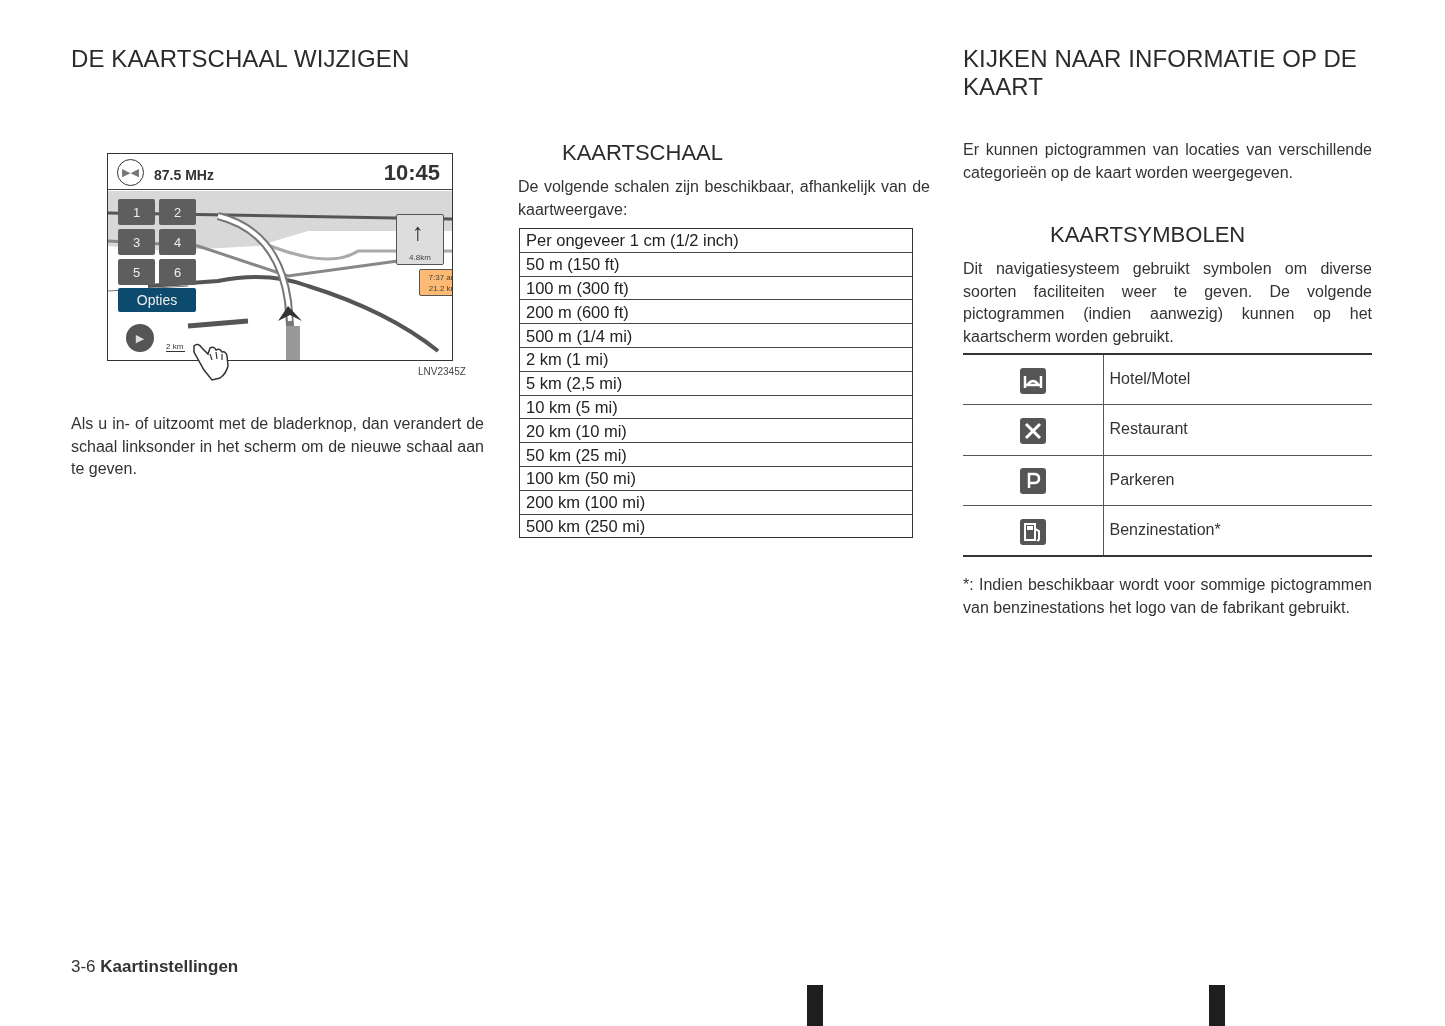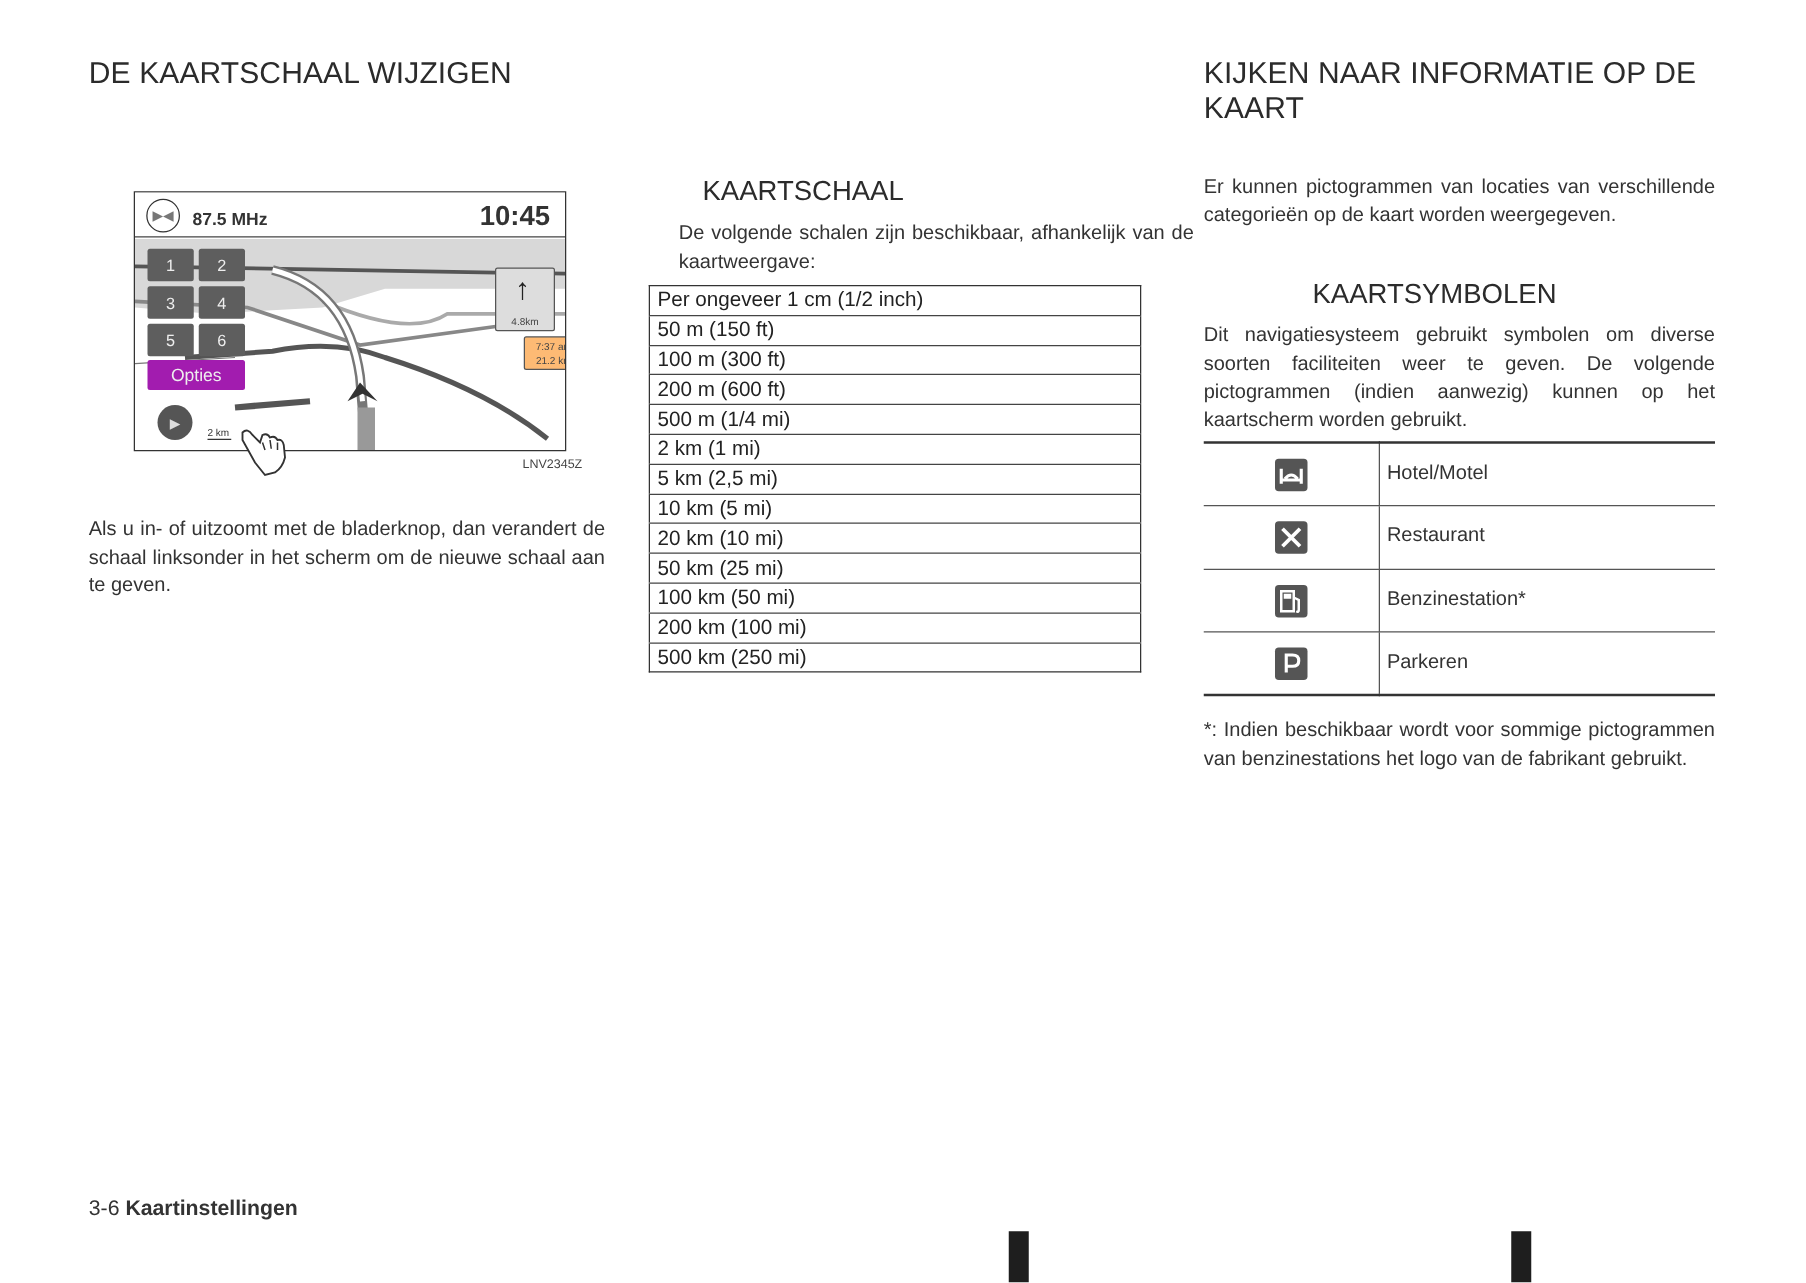--- a/index.html
+++ b/index.html
@@ -15,34 +15,34 @@
 
     
     #figure { position: absolute; left: 107px; top: 153px; width: 346px; height: 208px; border: 1.5px solid #333; background: #fff; overflow: hidden; }
     #fig-label { position: absolute; left: 418px; top: 366px; font-size: 10px; color: #444; }
     .screen-top { position: absolute; left: 0; top: 0; width: 100%; height: 36px; border-bottom: 1.5px solid #444; background: #fff; }
     .radio-icon { position: absolute; left: 9px; top: 5px; width: 27px; height: 27px; border: 1.5px solid #333; border-radius: 50%; display: flex; align-items: center; justify-content: center; font-size: 11px; color: #777; }
     .freq { position: absolute; left: 46px; top: 13px; font-size: 14px; font-weight: bold; color: #333; }
     .clock { position: absolute; right: 12px; top: 6px; font-size: 22px; font-weight: bold; color: #333; }
     .map-svg { position: absolute; left: 0; top: 37px; }
     .preset { position: absolute; width: 37px; height: 26px; background: #5e5e5e; color: #eee; font-size: 13px; display: flex; align-items: center; justify-content: center; border-radius: 2px; }
-    .opties { position: absolute; left: 10px; top: 134px; width: 78px; height: 24px; background: #a21caf; color: #eee; font-size: 14px; display: flex; align-items: center; justify-content: center; border-radius: 2px; }
+    .opties { position: absolute; left: 10px; top: 134px; width: 78px; height: 24px; background: #0c4a6e; color: #eee; font-size: 14px; display: flex; align-items: center; justify-content: center; border-radius: 2px; }
     .nav-box { position: absolute; left: 288px; top: 60px; width: 48px; height: 51px; border: 1.5px solid #555; background: #ddd; border-radius: 2px; }
     .nav-arrow { position: absolute; left: 15px; top: 4px; font-size: 24px; color: #222; line-height: 26px; font-weight: bold; }
     .nav-dist { position: absolute; left: 0; bottom: 2px; width: 100%; text-align: center; font-size: 8px; color: #444; }
     .eta-box { position: absolute; left: 288px; top: 115px; width: 48px; height: 27px; border: 1.5px solid #555; background: #fdba74; border-radius: 2px; font-size: 8px; color: #444; text-align: center; line-height: 11px; padding-top: 2px; margin-left: 23px; }
     .compass { position: absolute; left: 18px; top: 170px; width: 28px; height: 28px; border-radius: 50%; background: #555; color: #ddd; font-size: 11px; display: flex; align-items: center; justify-content: center; }
     .scale-lbl { position: absolute; left: 58px; top: 188px; font-size: 8px; color: #333; border-bottom: 1.5px solid #333; padding: 0 2px 0 0; }
     #hand-icon { position: absolute; left: 190px; top: 338px; width: 44px; height: 44px; }
 
     #para-left { left: 71px; top: 413px; width: 413px; }
 
     
     #kaartschaal-title { left: 518px; top: 140px; }
-    #para-mid { left: 518px; top: 176px; width: 412px; margin-left: 25px; }
+    #para-mid { left: 518px; top: 176px; width: 412px; }
     #scale-table { position: absolute; left: 519px; top: 228px; width: 394px; border: 1.5px solid #333; border-collapse: collapse; }
     #scale-table td { border-bottom: 1.2px solid #444; font-size: 16.5px; color: #222; height: 23.8px; padding: 0 6px; line-height: 22px; }
     #scale-table tr:last-child td { border-bottom: none; }
 
     
     #para-right1 { left: 963px; top: 139px; width: 409px; }
     #kaartsymbolen-title { left: 1006px; top: 222px; text-align: center; }
     #para-right2 { left: 963px; top: 258px; width: 409px; }
     #symbol-table { position: absolute; left: 963px; top: 353px; width: 409px; border-collapse: collapse; border-top: 2px solid #333; border-bottom: 2px solid #333; }
     #symbol-table td { height: 50.5px; border-bottom: 1.2px solid #555; vertical-align: top; }
@@ -189,37 +189,37 @@
               <path d="M6,6 L20,20 M20,6 L6,20" stroke="#fff" stroke-width="3" fill="none"></path>
             </svg>
         </span>
       </td>
       <td class="label-cell">Restaurant</td>
     </tr>
     <tr>
       <td class="icon-cell">
         <span class="sym">
           <svg width="26" height="26" viewBox="0 0 26 26">
+              <path d="M9,20 L9,6 L14,6 Q19,6 19,10.5 Q19,15 14,15 L9,15" stroke="#fff" stroke-width="2.5" fill="none"></path>
+            </svg>
+        </span>
+      </td>
+      <td class="label-cell">Parkeren</td>
+    </tr>
+    <tr>
+      <td class="icon-cell">
+        <span class="sym">
+          <svg width="26" height="26" viewBox="0 0 26 26">
               <rect x="5" y="5" width="10" height="16" fill="none" stroke="#fff" stroke-width="2"></rect>
               <rect x="7" y="7" width="6" height="4" fill="#fff"></rect>
               <path d="M15,10 L19,12 L19,20 Q19,22 17,21" stroke="#fff" stroke-width="2" fill="none"></path>
             </svg>
         </span>
       </td>
       <td class="label-cell">Benzinestation*</td>
-    </tr>
-    <tr>
-      <td class="icon-cell">
-        <span class="sym">
-          <svg width="26" height="26" viewBox="0 0 26 26">
-              <path d="M9,20 L9,6 L14,6 Q19,6 19,10.5 Q19,15 14,15 L9,15" stroke="#fff" stroke-width="2.5" fill="none"></path>
-            </svg>
-        </span>
-      </td>
-      <td class="label-cell">Parkeren</td>
     </tr>
   </tbody>
 </table>
 
 <p id="footnote" class="para">*: Indien beschikbaar wordt voor sommige pictogrammen van benzinestations het logo van de fabrikant gebruikt.</p>
 
 <div id="footer">
   <span class="pg">3-6</span>
   <span class="sec">Kaartinstellingen</span>
 </div>

